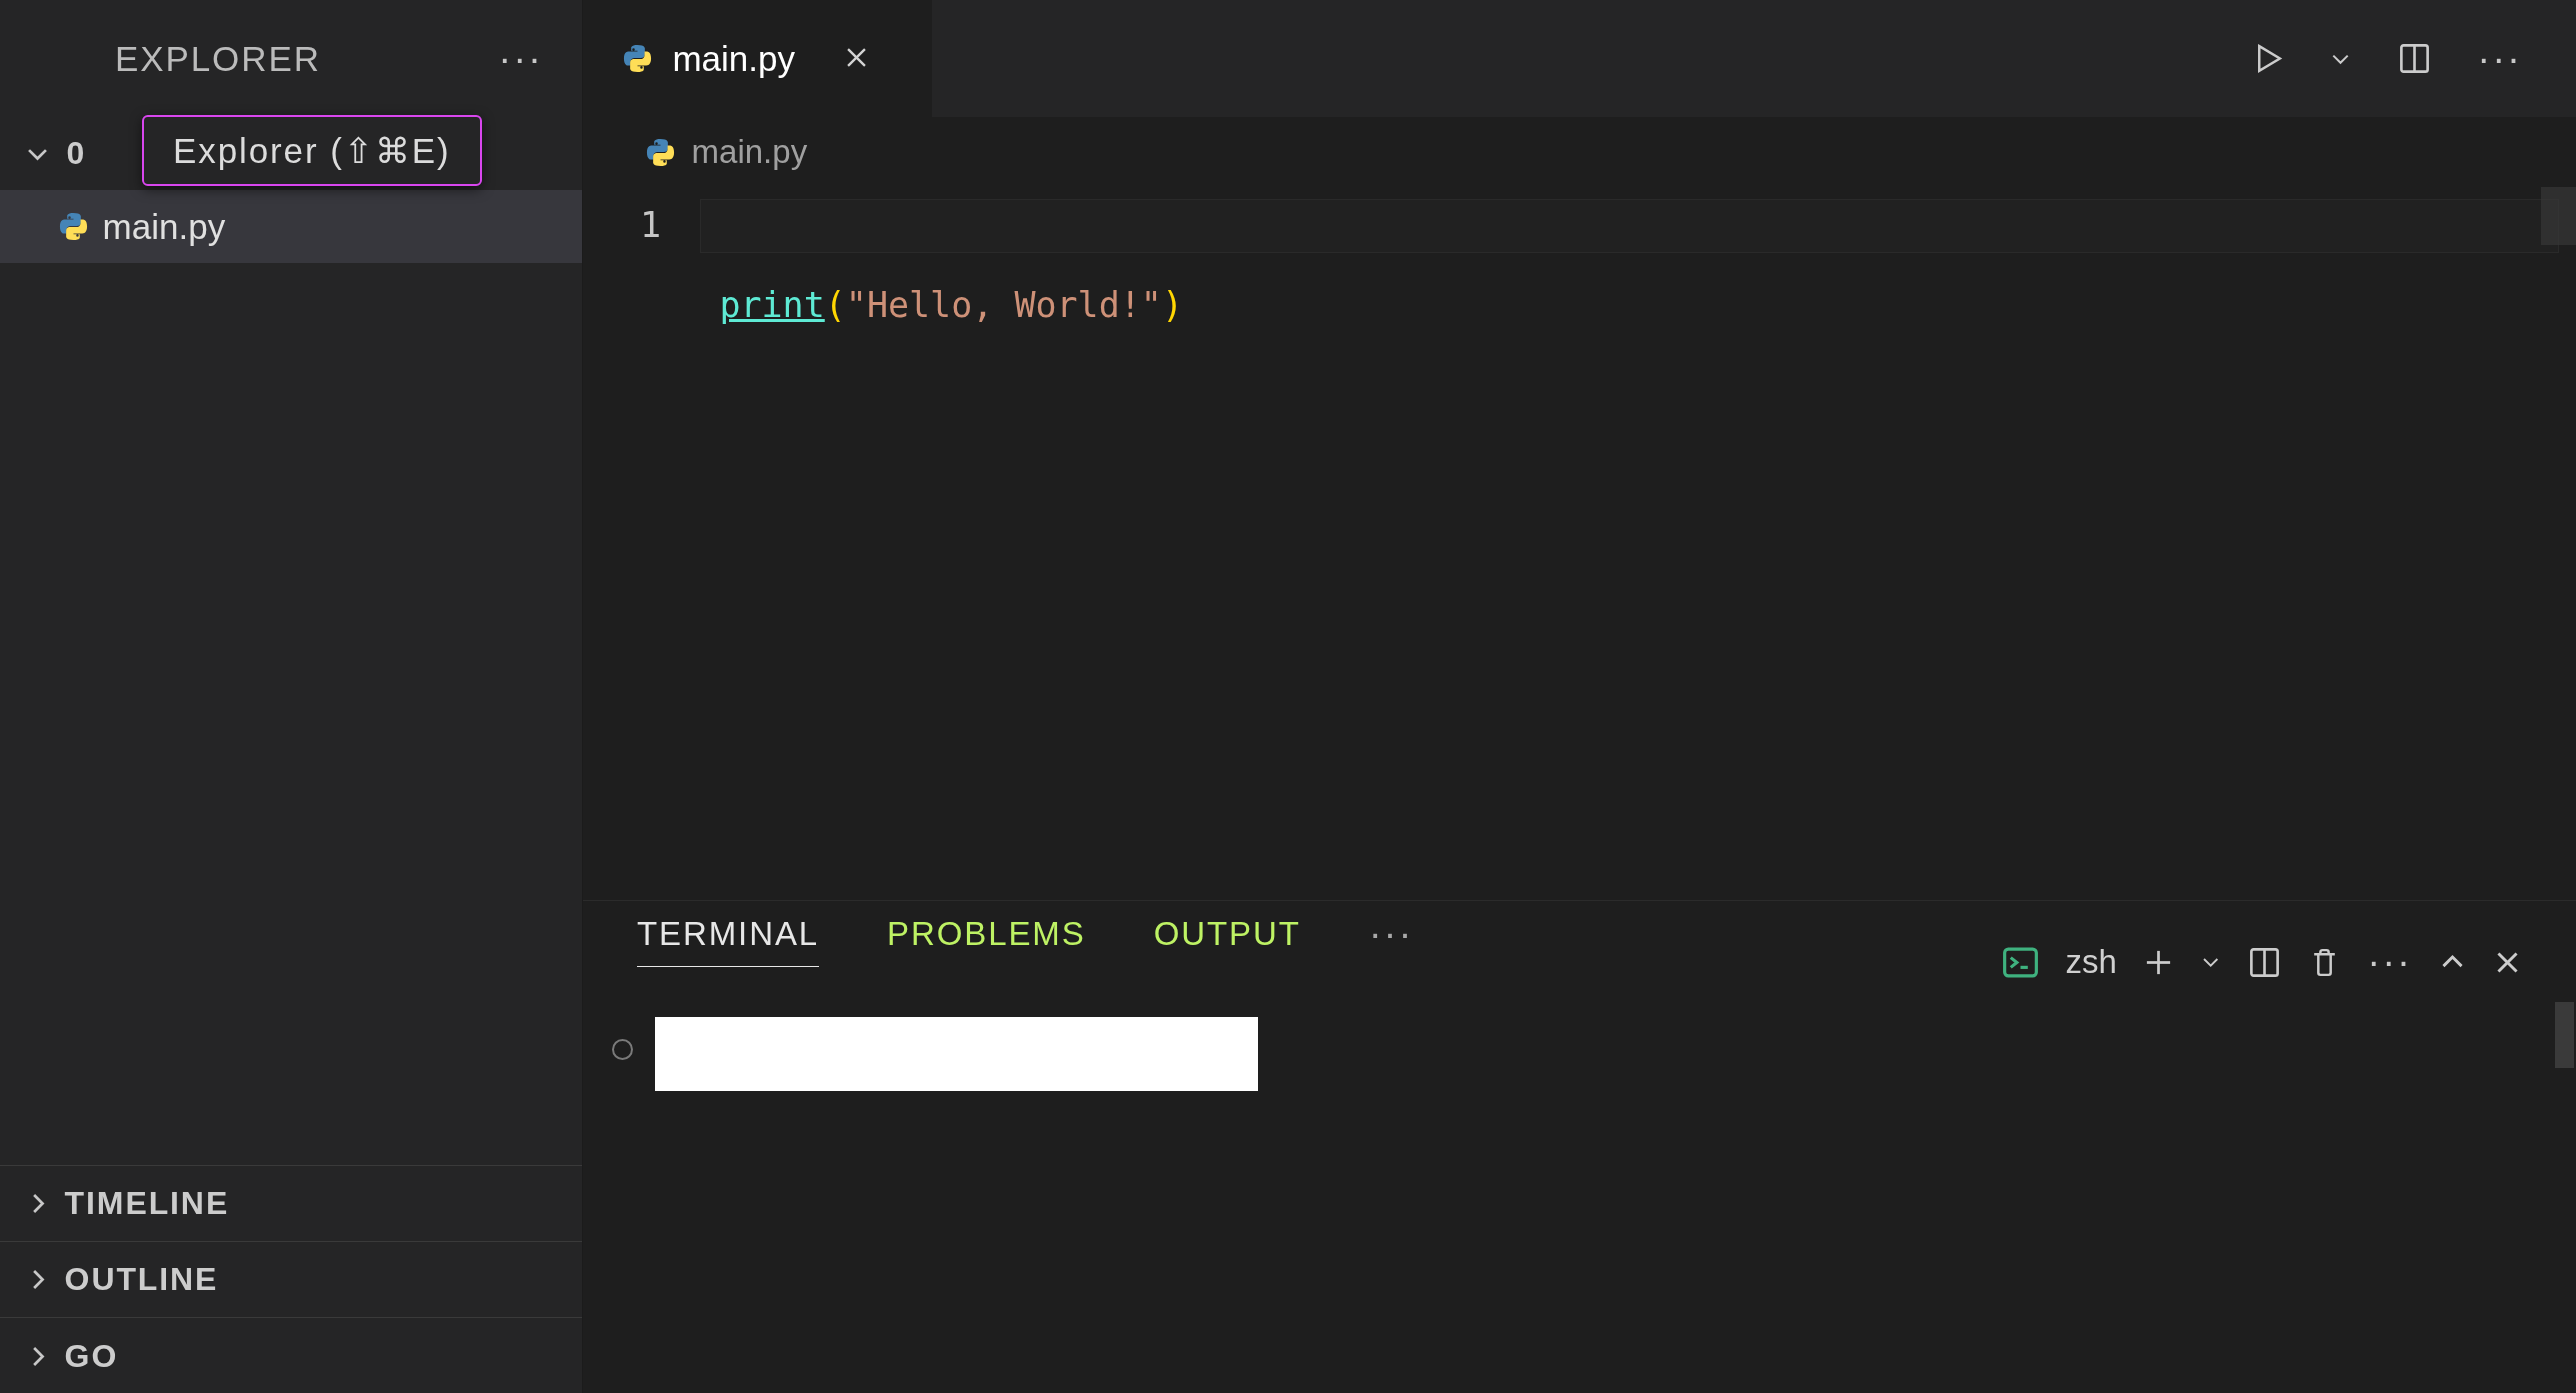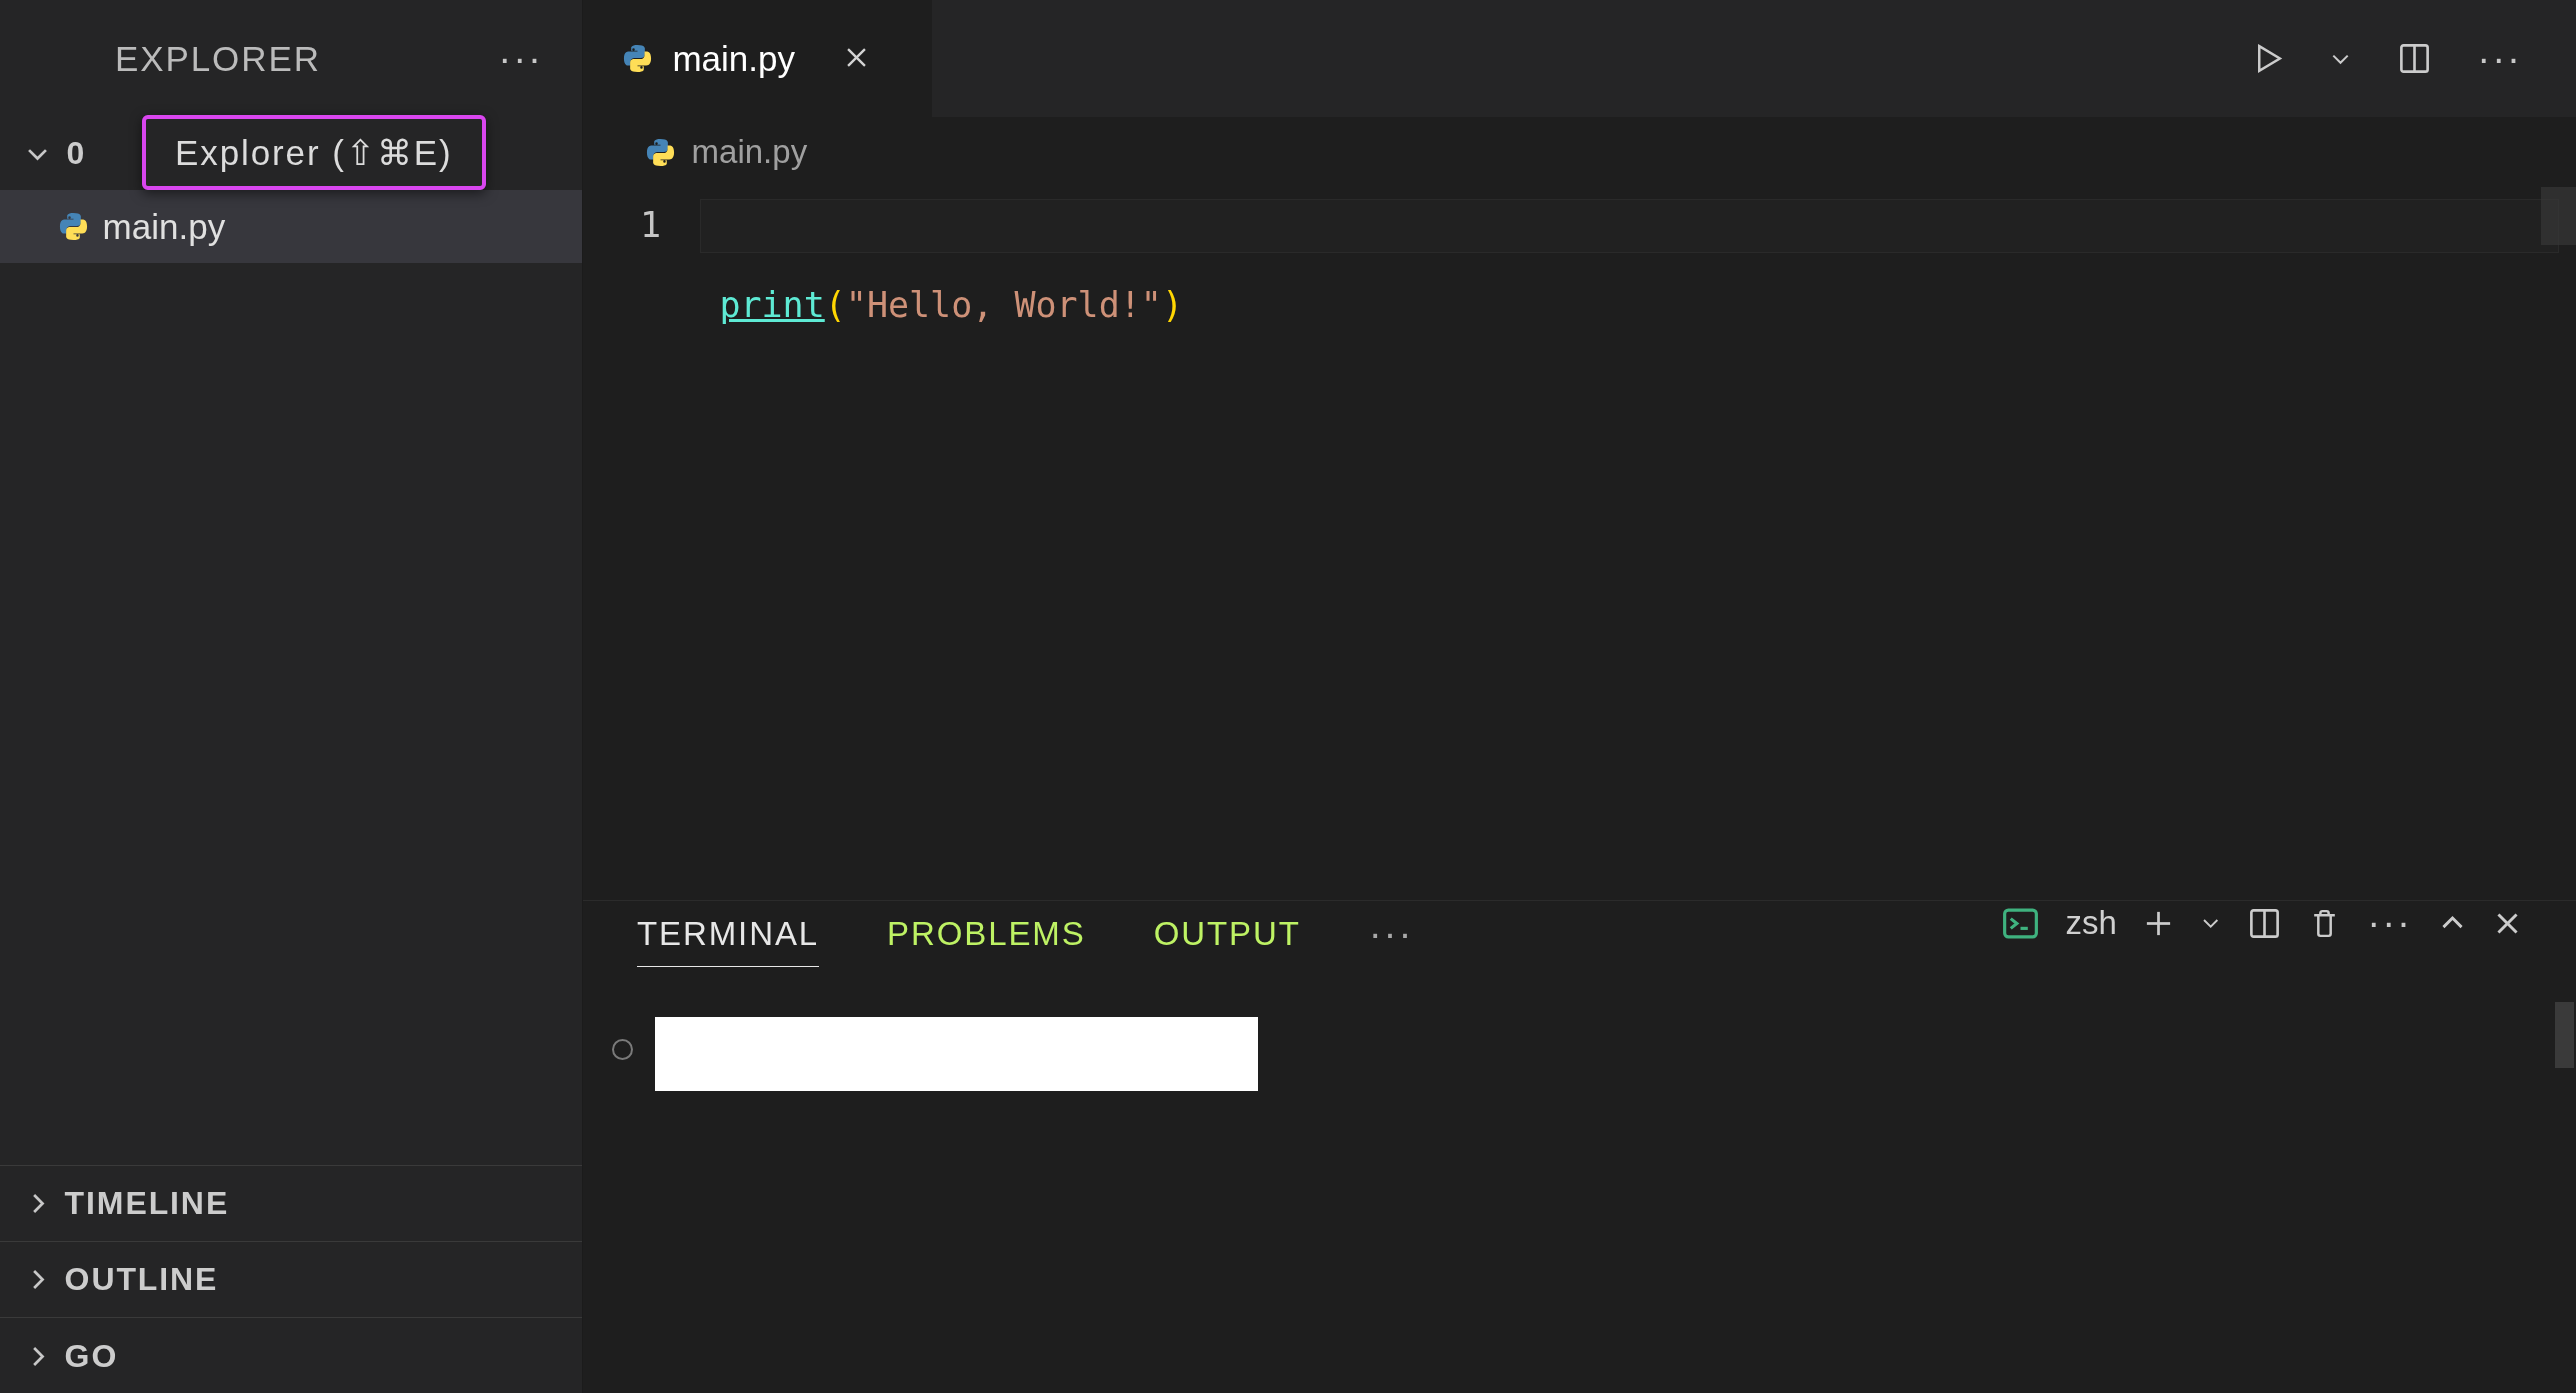--- a/index.html
+++ b/index.html
@@ -33,21 +33,21 @@
     position: relative;
     margin-left: 39px;
   }
   .sidebar-header .more { color: #c8c8c8; font-size: 39px; letter-spacing: 1.9px; }
 
   .tooltip {
     position: absolute;
     left: 103px;
     top: 115px;
     background: #252526;
-    border: 4px solid #d946ef;
+    border: 2px solid #d946ef;
     border-radius: 5.8px;
     padding: 13.6px 29px;
     font-size: 35px;
     color: #dcdcdc;
     box-shadow: 0 3.9px 11.7px rgba(0,0,0,0.5);
     z-index: 50;
     white-space: nowrap;
   }
 
   .tree { flex: 1; padding-top: 0; }
@@ -196,21 +196,21 @@
     font-size: 33px;
     letter-spacing: 1.9px;
     color: #bef264;
     padding: 13.6px 0;
   }
   .panel-tab.active {
     color: #e7e7e7;
     border-bottom: 1.9px solid #e7e7e7;
   }
   .panel-tab-more { color: #a8a8a8; font-size: 39px; letter-spacing: 1.9px; }
-  .panel-actions { display: flex; align-items: center; gap: 26px; color: #c8c8c8; font-size: 33px; }
+  .panel-actions { display: flex; align-items: center; gap: 26px; color: #c8c8c8; font-size: 33px; margin-top: 39px; }
   .panel-actions .shell-label { color: #d0d0d0; font-size: 33px; }
   .terminal-body {
     flex: 1;
     padding: 17.5px 54px 0 29px;
     font-family: "Menlo","Consolas",monospace;
     font-size: 37px;
     color: #d4d4d4;
     display: flex;
     align-items: flex-start;
     gap: 21.4px;

